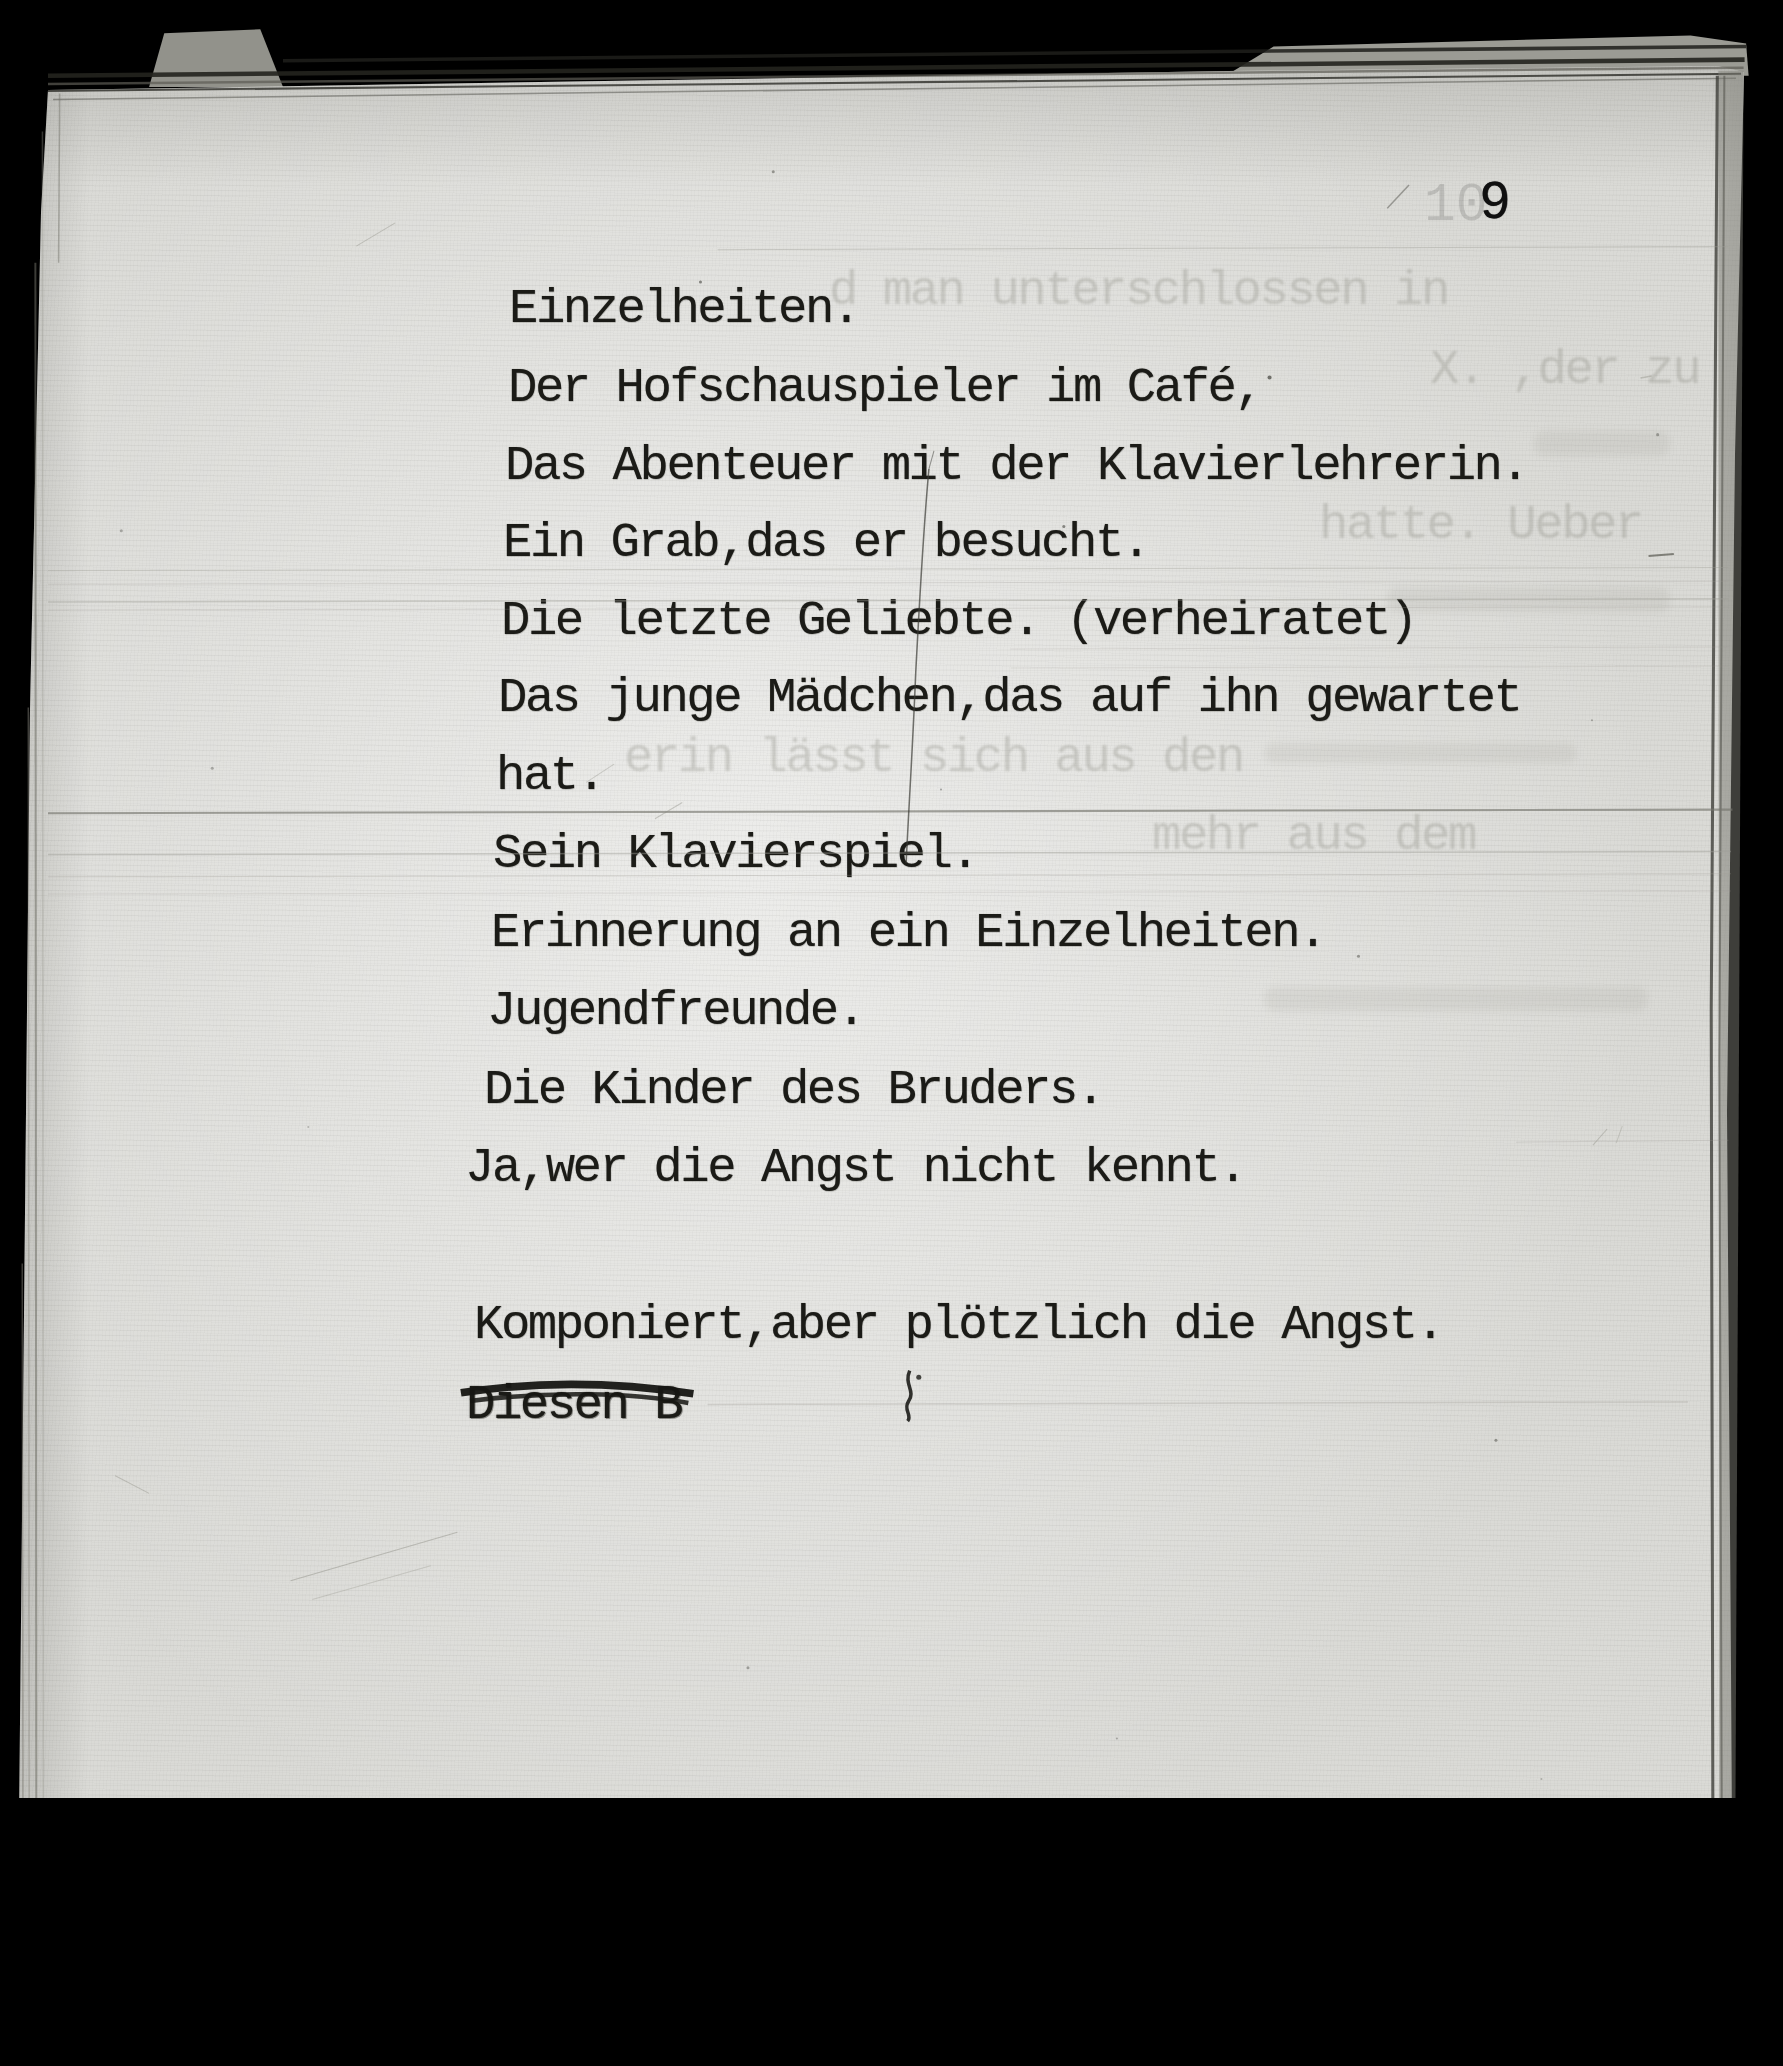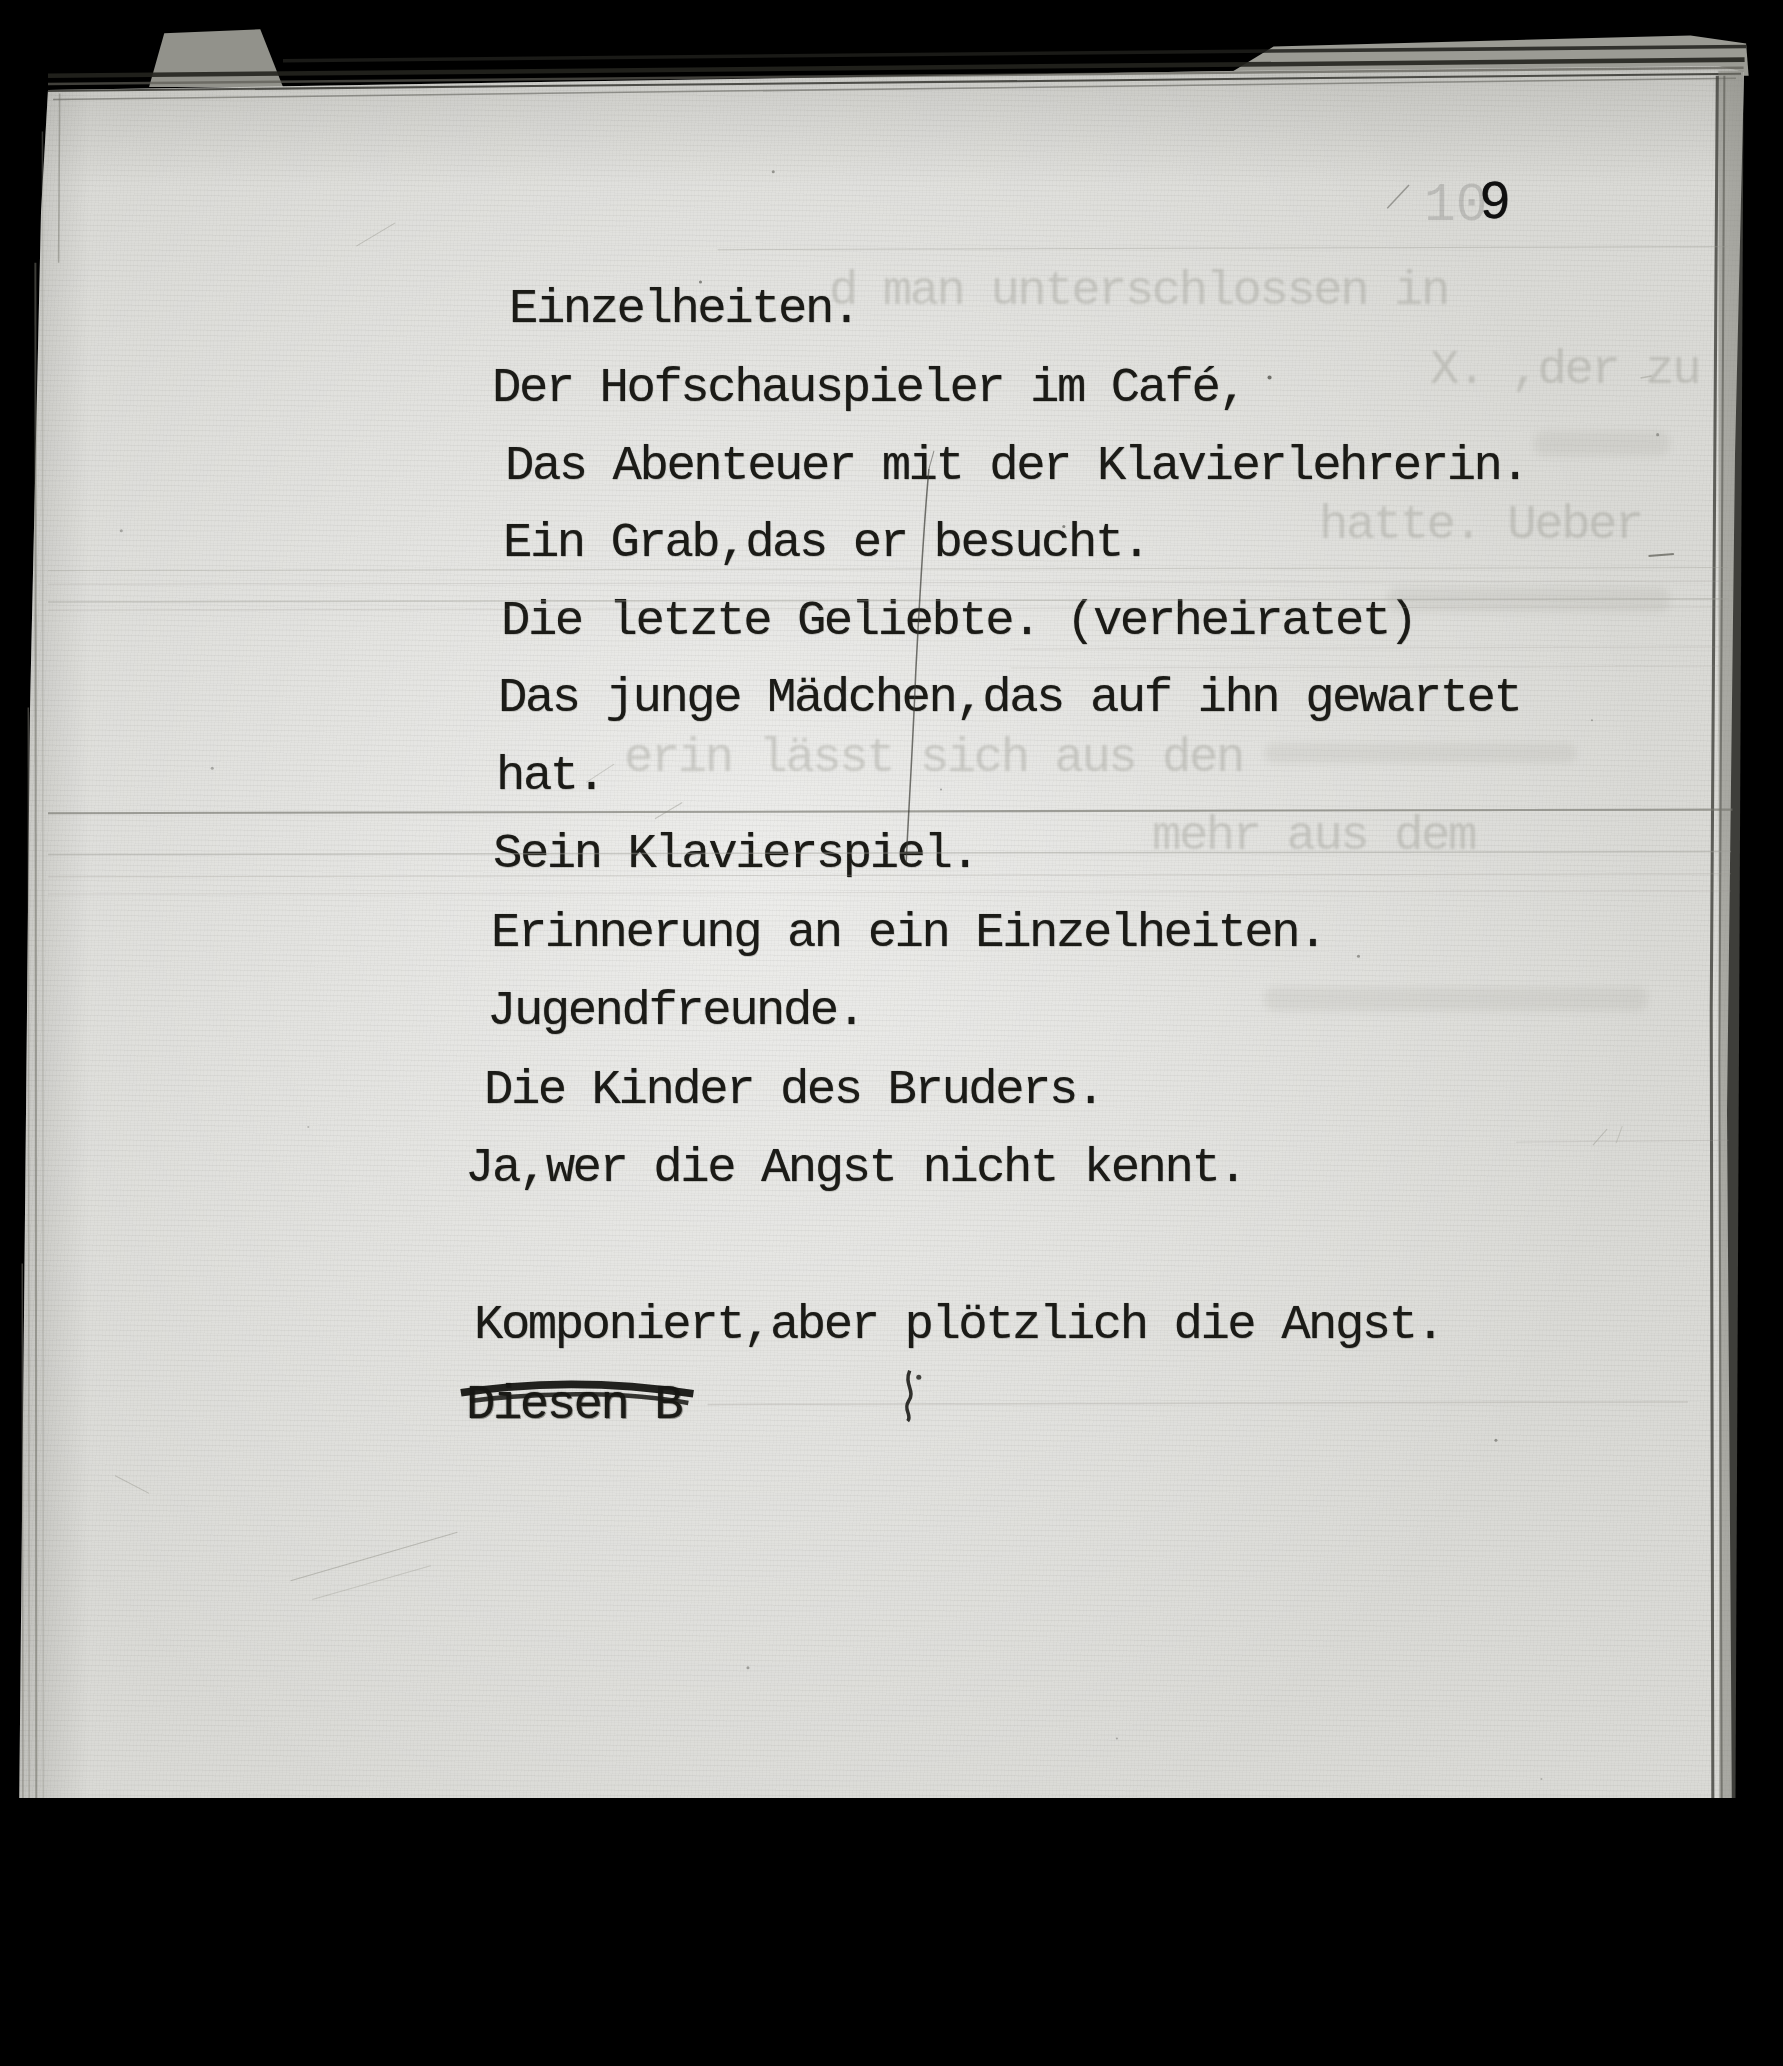--- a/index.html
+++ b/index.html
@@ -30,21 +30,21 @@
       repeating-linear-gradient(to bottom, rgba(60,60,52,.035) 0 1px, transparent 1px 5px);
   }
   
   .tl{
     position:absolute;z-index:2;white-space:pre;
     font-size:49px;line-height:49px;letter-spacing:-2.5px;color:#1b1b17;
     text-shadow:0 0 1px rgba(25,25,18,.45), 0.5px 0.5px 0 rgba(25,25,18,.14);
     filter:blur(0.2px);
     margin-top:18px;
   }
-  .l1{left:509px;top:267px}  .l2{left:492px;top:346px}  .l3{left:505px;top:424px}
+  .l1{left:509px;top:267px}  .l2{left:508px;top:346px}  .l3{left:505px;top:424px}
   .l4{left:503px;top:501px}   .l5{left:501px;top:579px}  .l6{left:498px;top:656px}
   .l7{left:496px;top:734px}  .l8{left:493px;top:812px}  .l9{left:491px;top:891px}
   .l10{left:487px;top:969px} .l11{left:484px;top:1048px} .l12{left:465px;top:1126px}
   .l13{left:478px;top:1205px} .l14{left:474px;top:1283px}
   .l15{left:466px;top:1363px;text-shadow:0 0 1.5px rgba(20,20,14,.7),1px 0.5px 0 rgba(20,20,14,.35);}
   
   .pagenum{
     position:absolute;z-index:2;font-size:53px;line-height:53px;color:#101010;
     text-shadow:0 0 1px rgba(10,10,10,.6),0.5px 0 0 rgba(10,10,10,.5);filter:blur(0.2px);
   }

